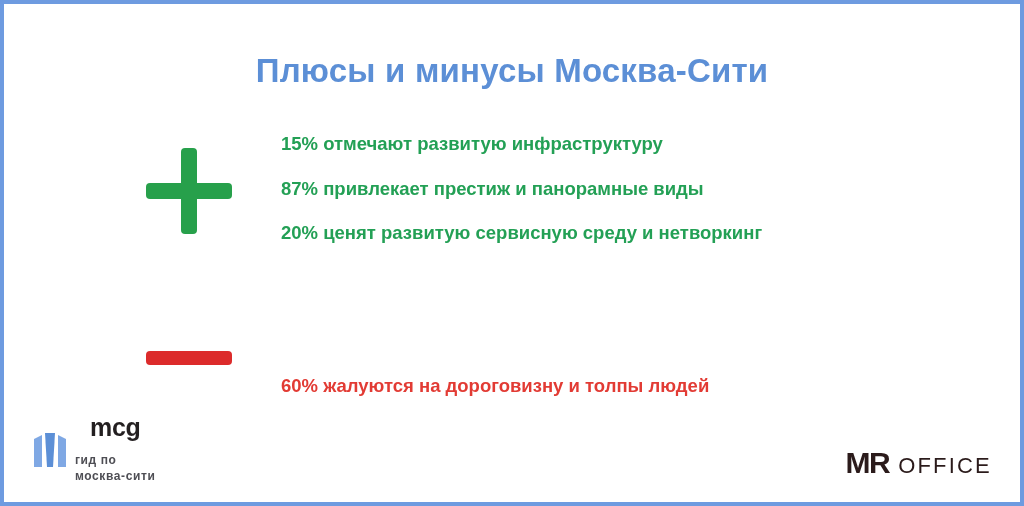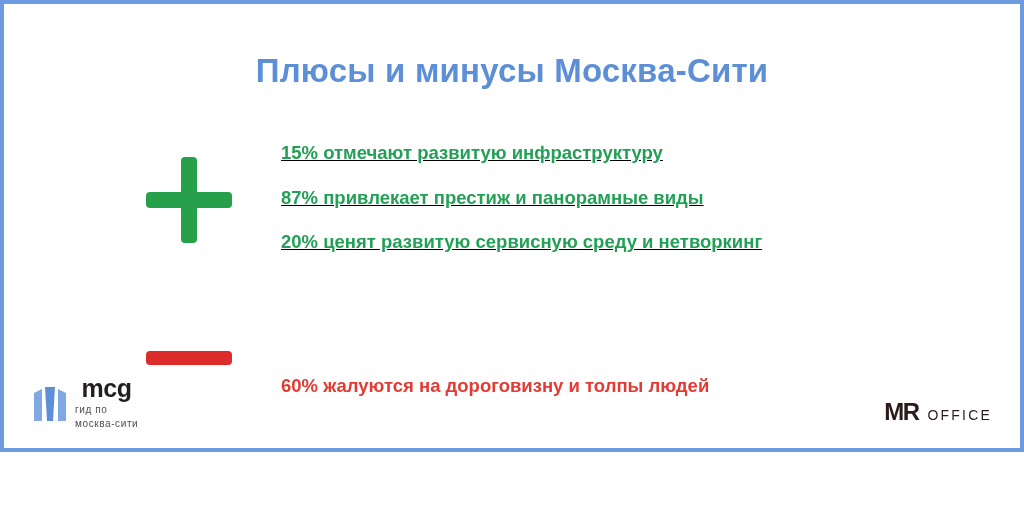--- a/index.html
+++ b/index.html
@@ -8,21 +8,21 @@
     padding: 0;
     background: #ffffff;
   }
   body {
     font-family: "Liberation Sans", sans-serif;
   }
 
   .slide {
     position: relative;
     width: 1024px;
-    height: 452px;
+    height: 506px;
     box-sizing: border-box;
     background: #ffffff;
     border: 4px solid #6E9BE0;
     overflow: hidden;
   }
 
   
   .slide-title {
     position: absolute;
     left: 0;
@@ -35,21 +35,21 @@
     letter-spacing: 0.2px;
     white-space: nowrap;
   }
 
   
   .block {
     position: absolute;
     display: flex;
     align-items: center;
   }
-  .block-plus  { left: 130px; top: 140px;  width: 800px; text-decoration: underline; }
+  .block-plus  { left: 130px; top: 131px;  width: 800px; }
   .block-minus { left: 130px; top: 312px;  width: 800px; }
 
   .sign-wrap {
     position: relative;
     width: 112px;
     flex: 0 0 112px;
     height: 96px;
   }
 
   
@@ -125,47 +125,47 @@
   }
   .mcg-word {
     font-size: 25px;
     font-weight: bold;
     color: #231F20;
     letter-spacing: -0.4px;
     line-height: 0.95;
     text-align: center;
   }
   .mcg-tag {
-    margin-top: 2px;
-    font-size: 10px;
-    font-weight: normal;
+    margin-top: 12px;
+    font-size: 12px;
+    font-weight: bold;
     color: #4E4E54;
     letter-spacing: 0.6px;
     line-height: 1.35;
     text-transform: lowercase;
   }
 
   
   .mr-logo {
     position: absolute;
     right: 28px;
     bottom: 24px;
     display: flex;
     align-items: baseline;
   }
   .mr-mark {
-    font-size: 24px;
+    font-size: 30px;
     font-weight: bold;
     color: #2B1B1B;
     letter-spacing: -1.5px;
     line-height: 1;
   }
   .mr-word {
     margin-left: 9px;
-    font-size: 14px;
+    font-size: 22px;
     font-weight: normal;
     color: #2B1B1B;
     letter-spacing: 2.2px;
     line-height: 1;
   }
 </style>
 </head>
 <body>
 
 <div class="slide">

